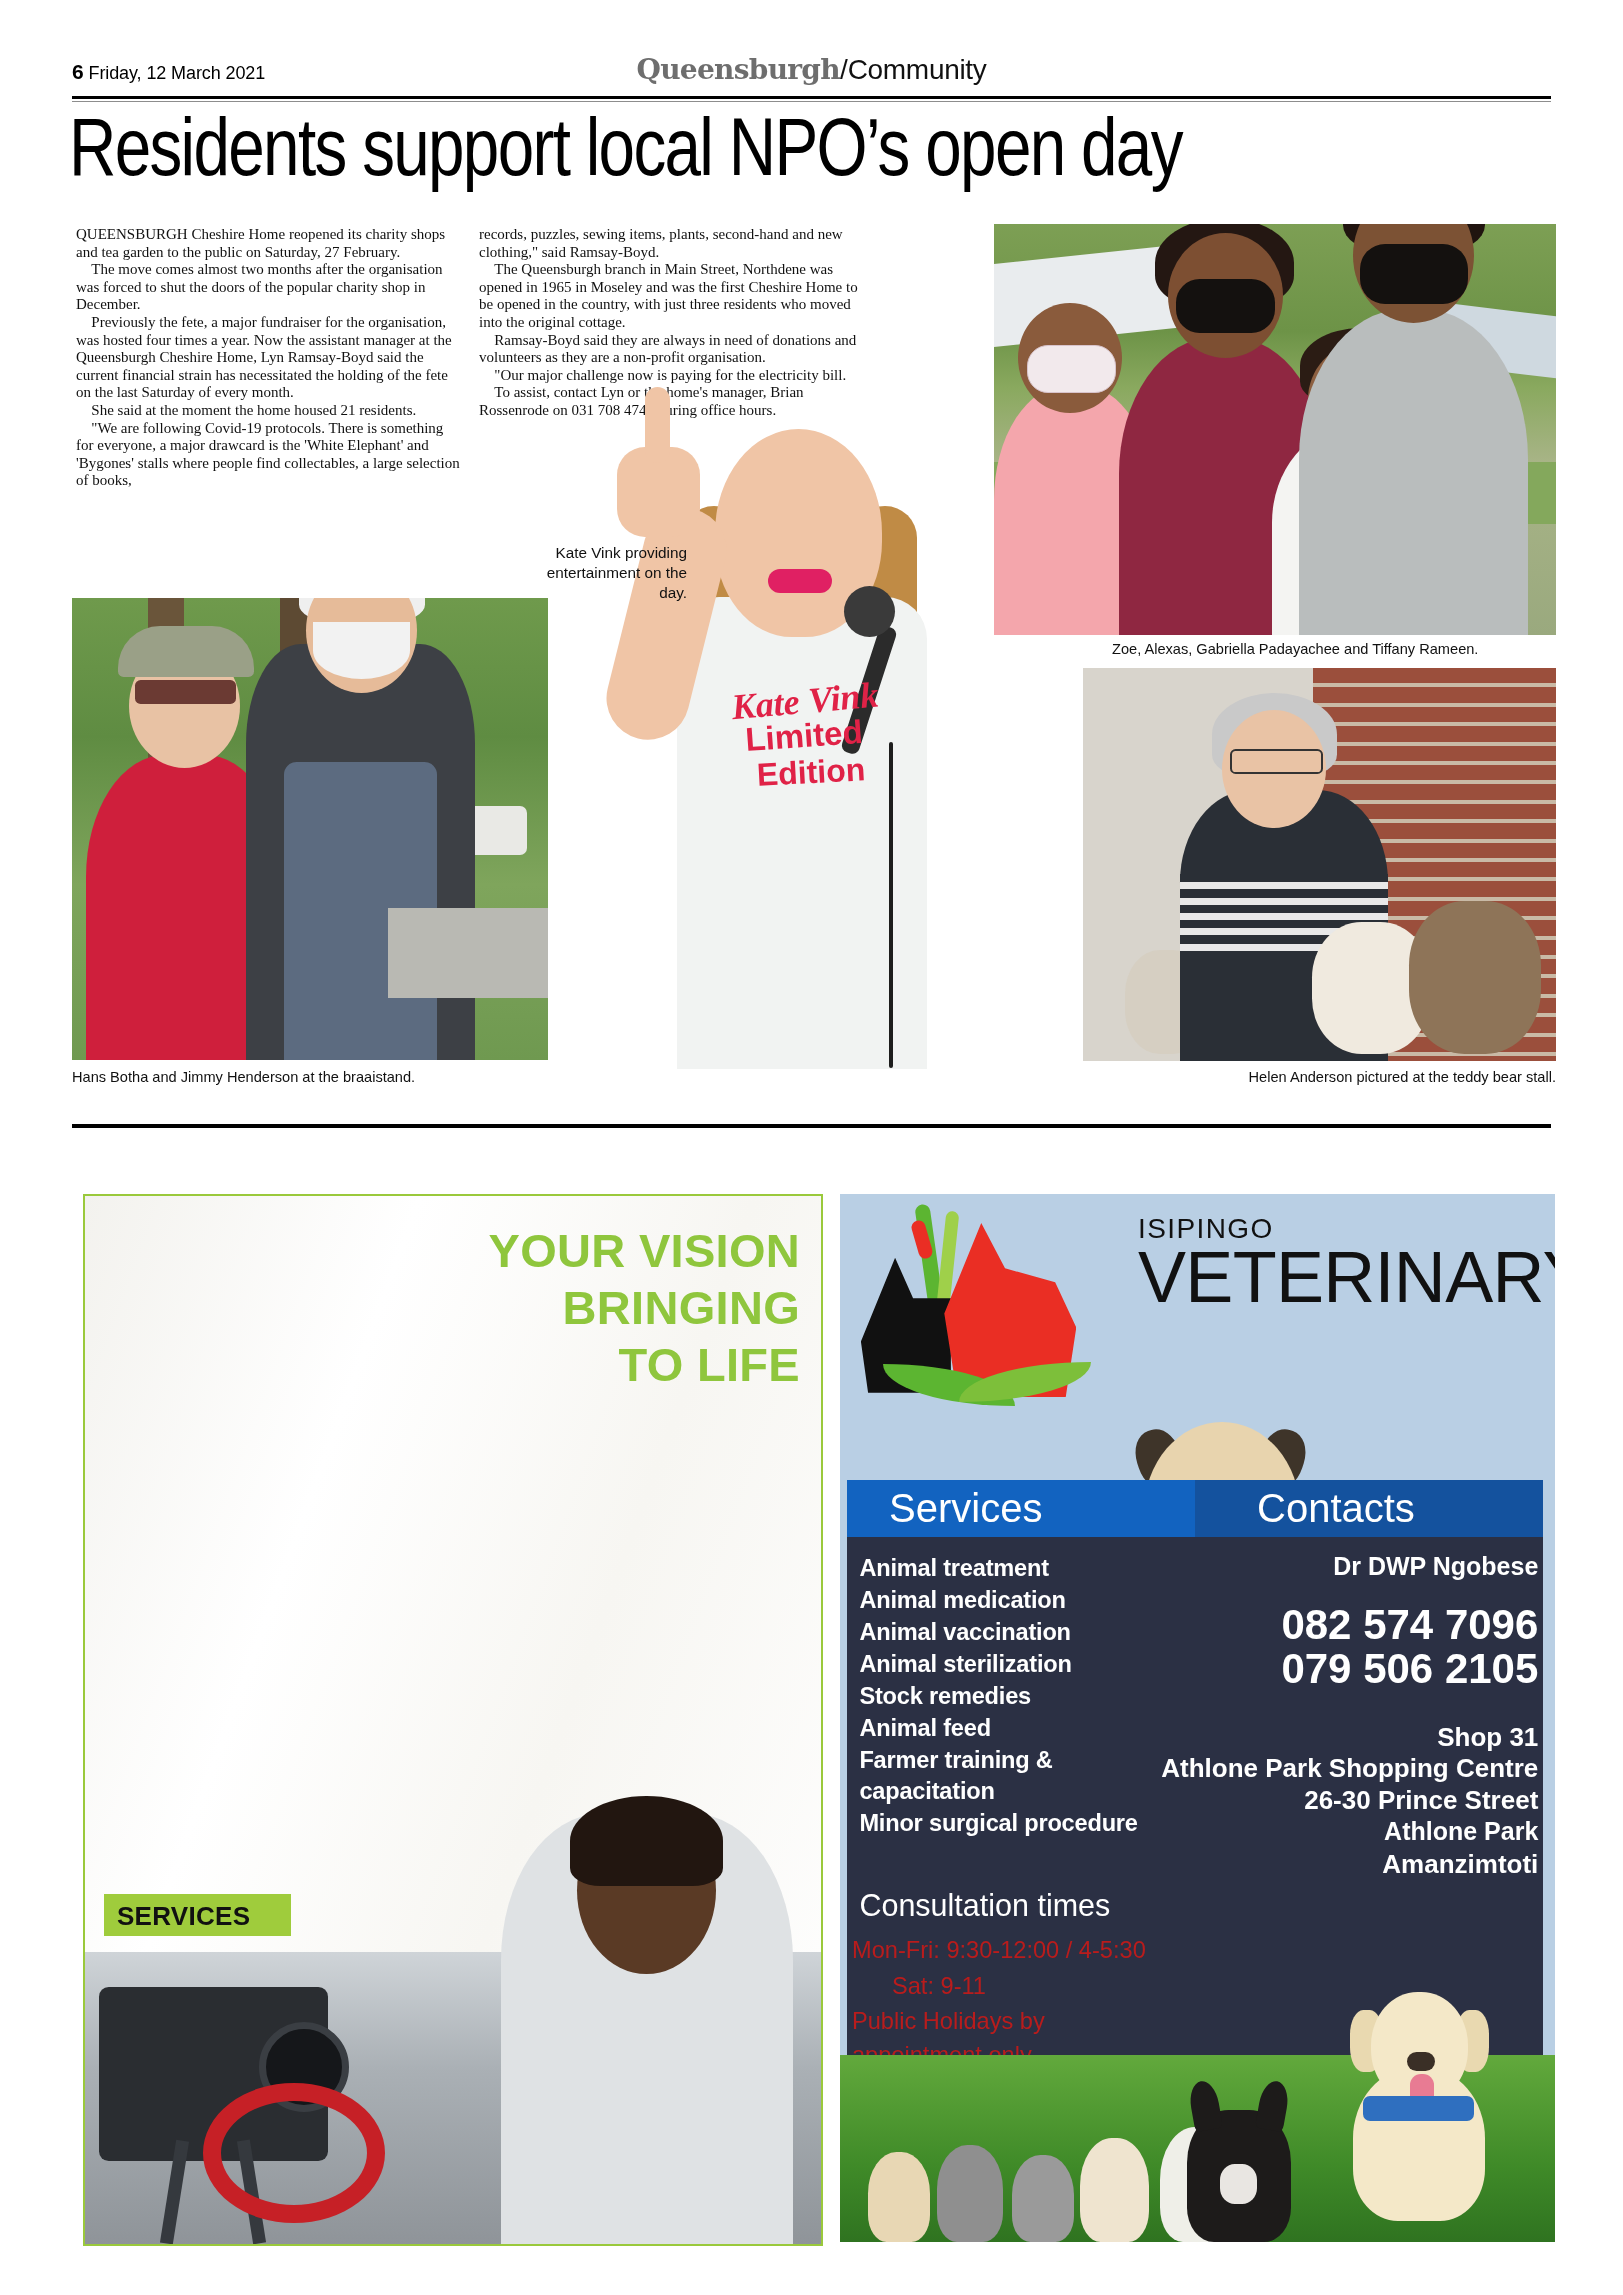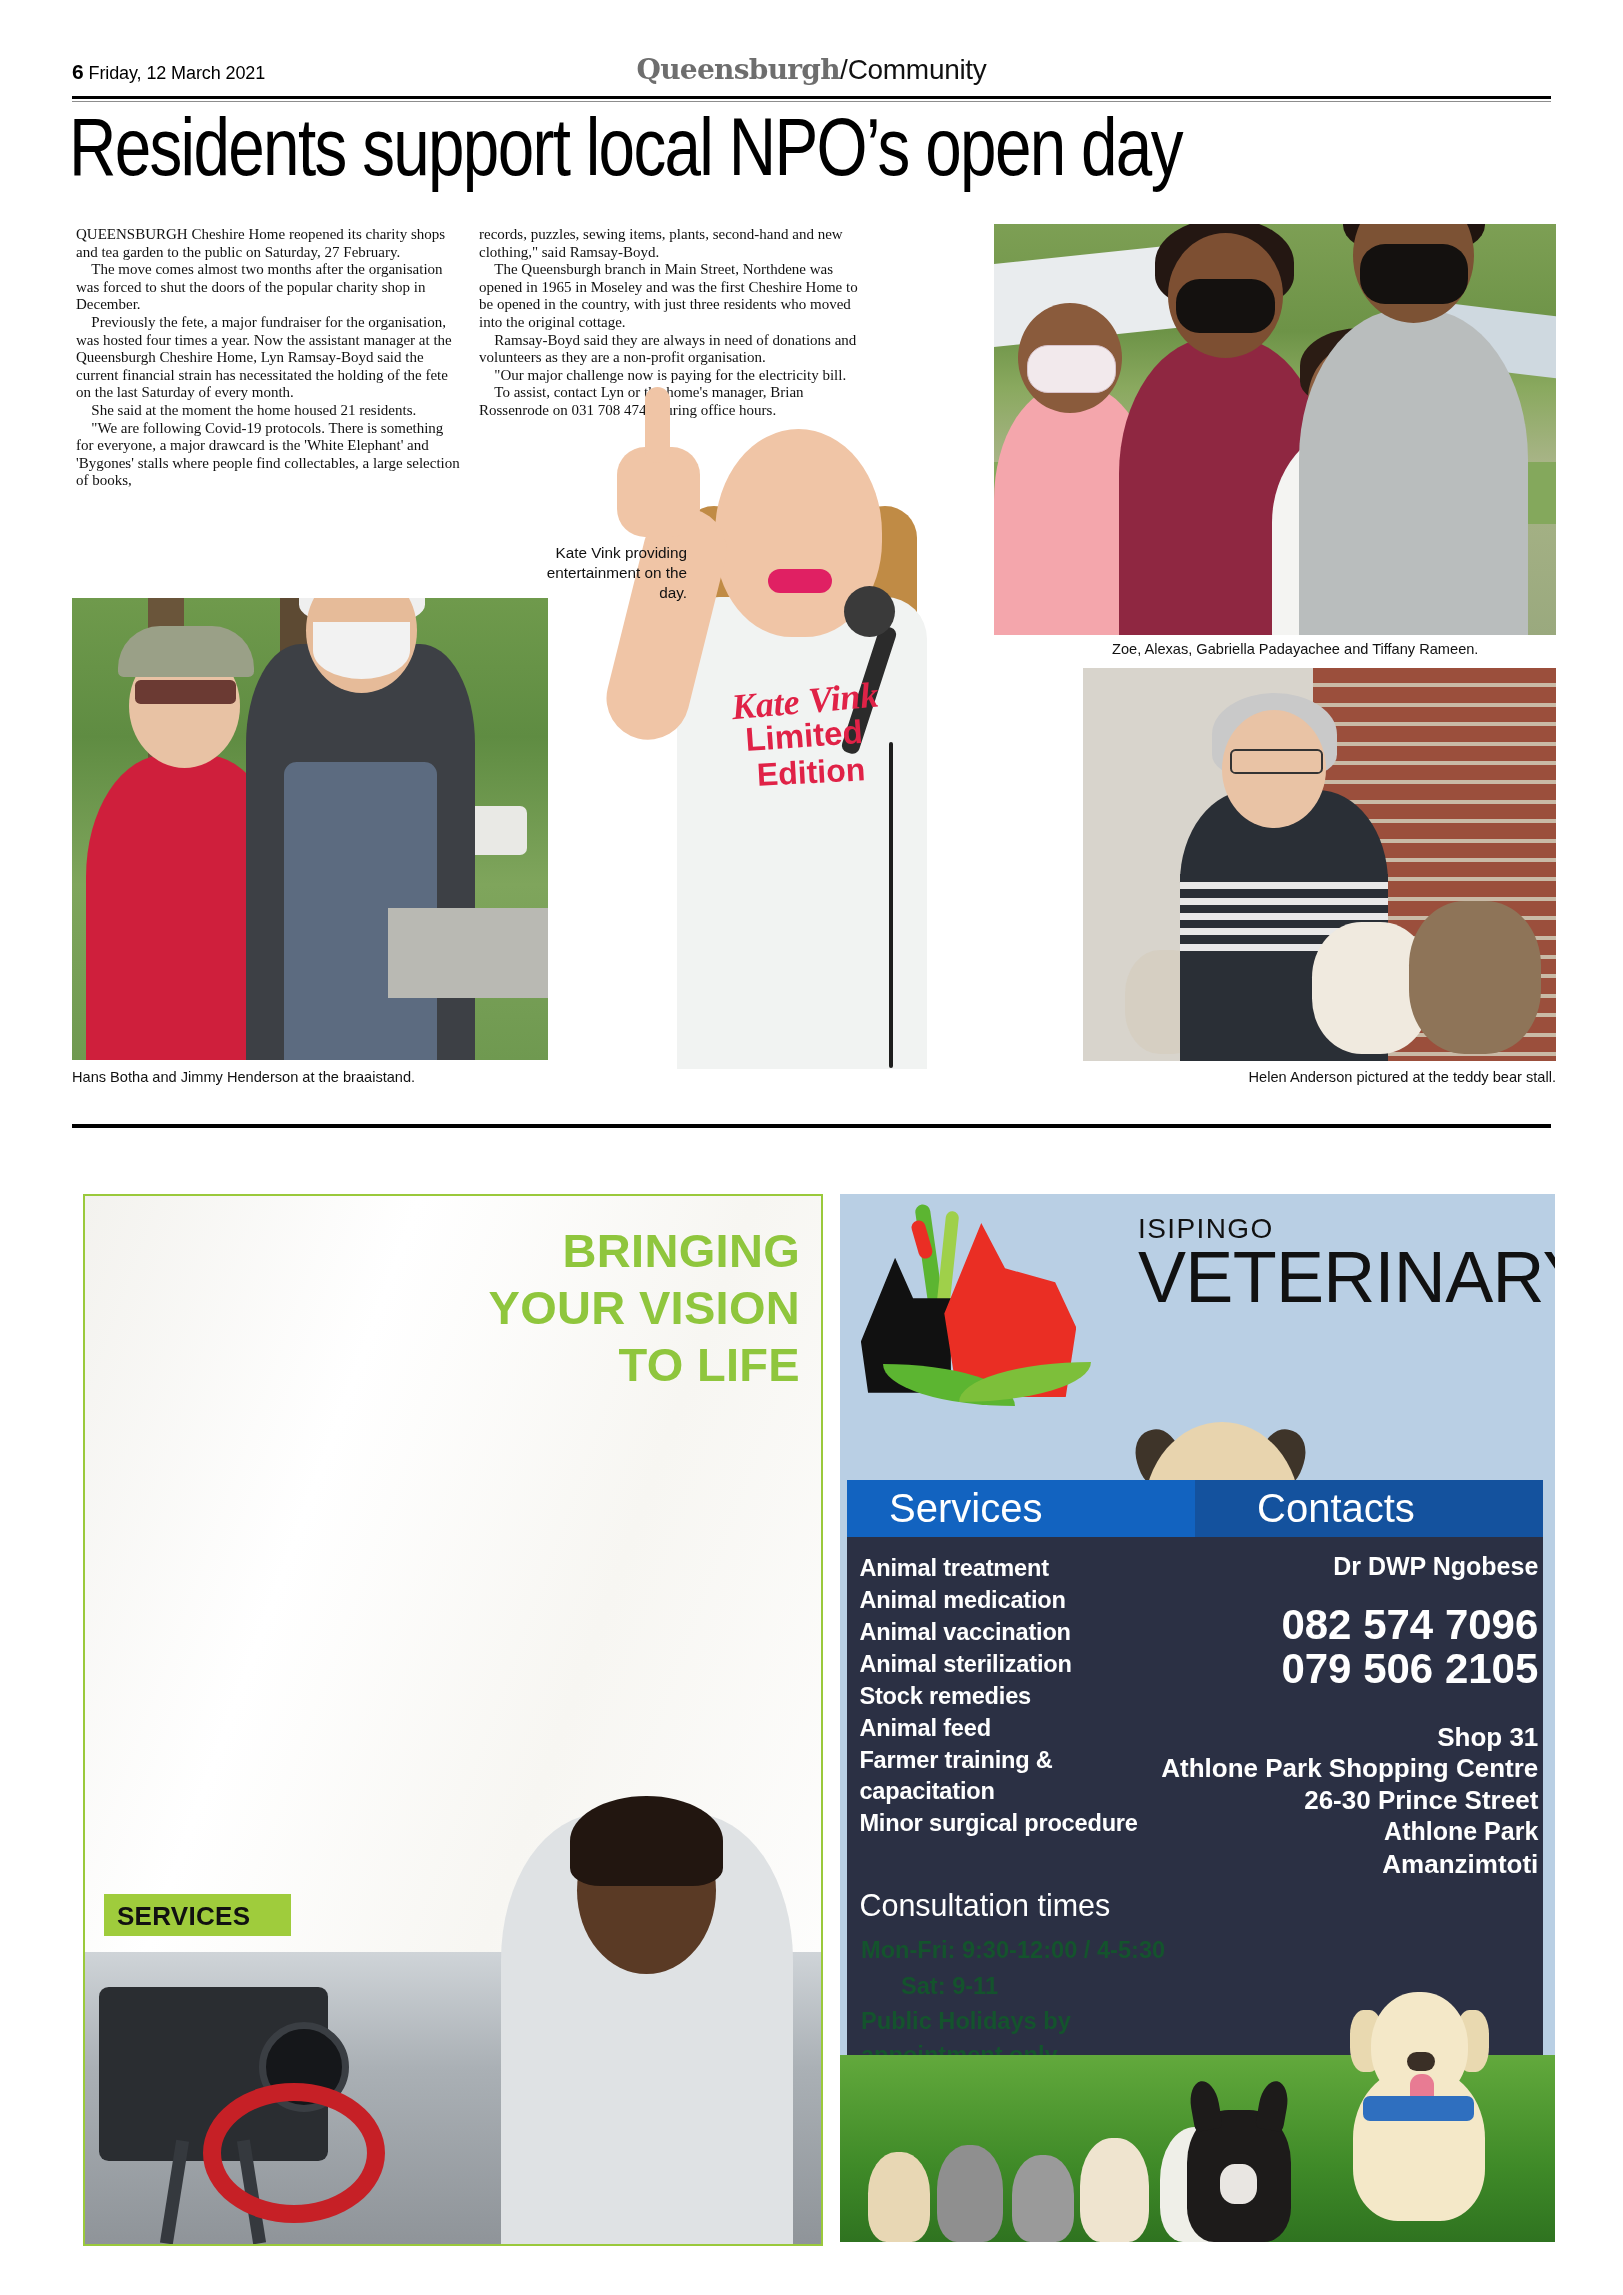--- a/index.html
+++ b/index.html
@@ -202,21 +202,21 @@
   .vet-con{position:absolute;right:16.7px;text-align:right;color:#fff;font-weight:bold;}
   #vet-doc{top:358px;font-size:25px;}
   #vet-tel1{top:407px;font-size:42px;}
   #vet-tel2{top:451px;font-size:42px;margin-left:16px;}
   #vet-addr1{top:528px;font-size:26px;}
   #vet-addr2{top:559px;font-size:26px;}
   #vet-addr3{top:591px;font-size:26px;}
   #vet-addr4{top:623px;font-size:25px;}
   #vet-addr5{top:655px;font-size:26px;}
   #vet-ct-title{position:absolute;left:19.4px;top:694px;font-size:30.5px;color:#fff;font-weight:500;}
-  .vet-hrs{position:absolute;left:21px;font-size:23.6px;font-weight:bold;color:#14532d;}
+  .vet-hrs{position:absolute;left:12px;font-size:23.6px;font-weight:normal;color:#b91c1c;}
   #vet-h1{top:743px;}
   #vet-h2{top:779px;margin-left:40px;}
   #vet-h3{top:814px;}
   #vet-h4{top:848px;}
   #vet-grass{position:absolute;left:0;bottom:0;width:100%;height:187px;
      background:linear-gradient(180deg,#62a93c 0%,#3f8a28 60%,#2f7320 100%);}
   #vet-lab{position:absolute;right:49px;bottom:28px;width:174px;height:229px;}
   #vet-lab .b{position:absolute;left:21px;top:83px;width:132px;height:153px;border-radius:46% 46% 34% 34%;background:#f4e8c8;}
   #vet-lab .h{position:absolute;left:39px;top:7px;width:97px;height:111px;border-radius:48%;background:#f4e8c8;}
   #vet-lab .e1{position:absolute;left:18px;top:25px;width:33px;height:62px;border-radius:40%;background:#e9d9b0;}
@@ -348,22 +348,22 @@
     <div class="glass"></div>
     <div class="bear1"></div>
     <div class="bear2"></div>
   </div>
   <div class="cap" id="cap-teddy">Helen Anderson pictured at the teddy bear stall.</div>
 
   <div class="rule-bottom"></div>
 
   <div id="ad-nuz">
     <div id="nuz-slogan">
+      <div>YOUR VISION</div>
       <div>BRINGING</div>
-      <div>YOUR VISION</div>
       <div>TO LIFE</div>
     </div>
     <div id="nuz-services-tag">
       <span>SERVICES</span>
     </div>
     <div class="nuz-srv" id="nuz-srv1">• Photography • Video filming • Sound system</div>
     <div class="nuz-srv" id="nuz-srv2">• Online newspaper • PR &amp; Marketing</div>
     <div class="nuz-ct" id="nuz-ct1">Contact</div>
     <div class="nuz-ct" id="nuz-ct2">Sabelo Ngema (Director) 078 505 6215</div>
     <div class="nuz-ct" id="nuz-ct3">sabelonuz@gmail.com</div>

